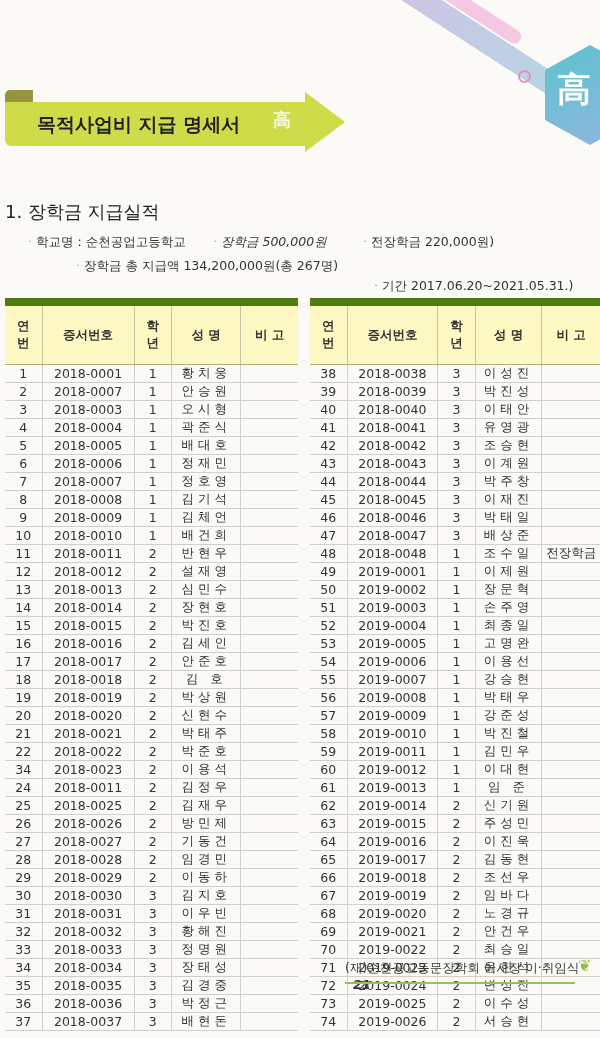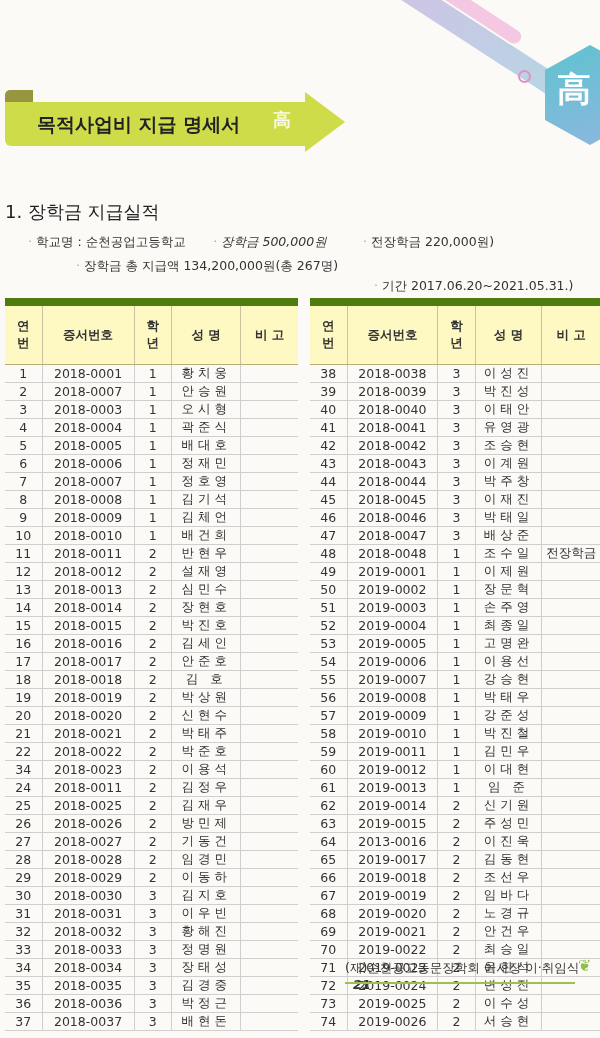--- a/index.html
+++ b/index.html
@@ -530,21 +530,21 @@
       </tr>
       <tr>
         <td>63</td>
         <td>2019-0015</td>
         <td>2</td>
         <td class="name">주성민</td>
         <td></td>
       </tr>
       <tr>
         <td>64</td>
-        <td>2013-0016</td>
+        <td>2019-0016</td>
         <td>2</td>
         <td class="name">이진욱</td>
         <td></td>
       </tr>
       <tr>
         <td>65</td>
         <td>2019-0017</td>
         <td>2</td>
         <td class="name">김동현</td>
         <td></td>

